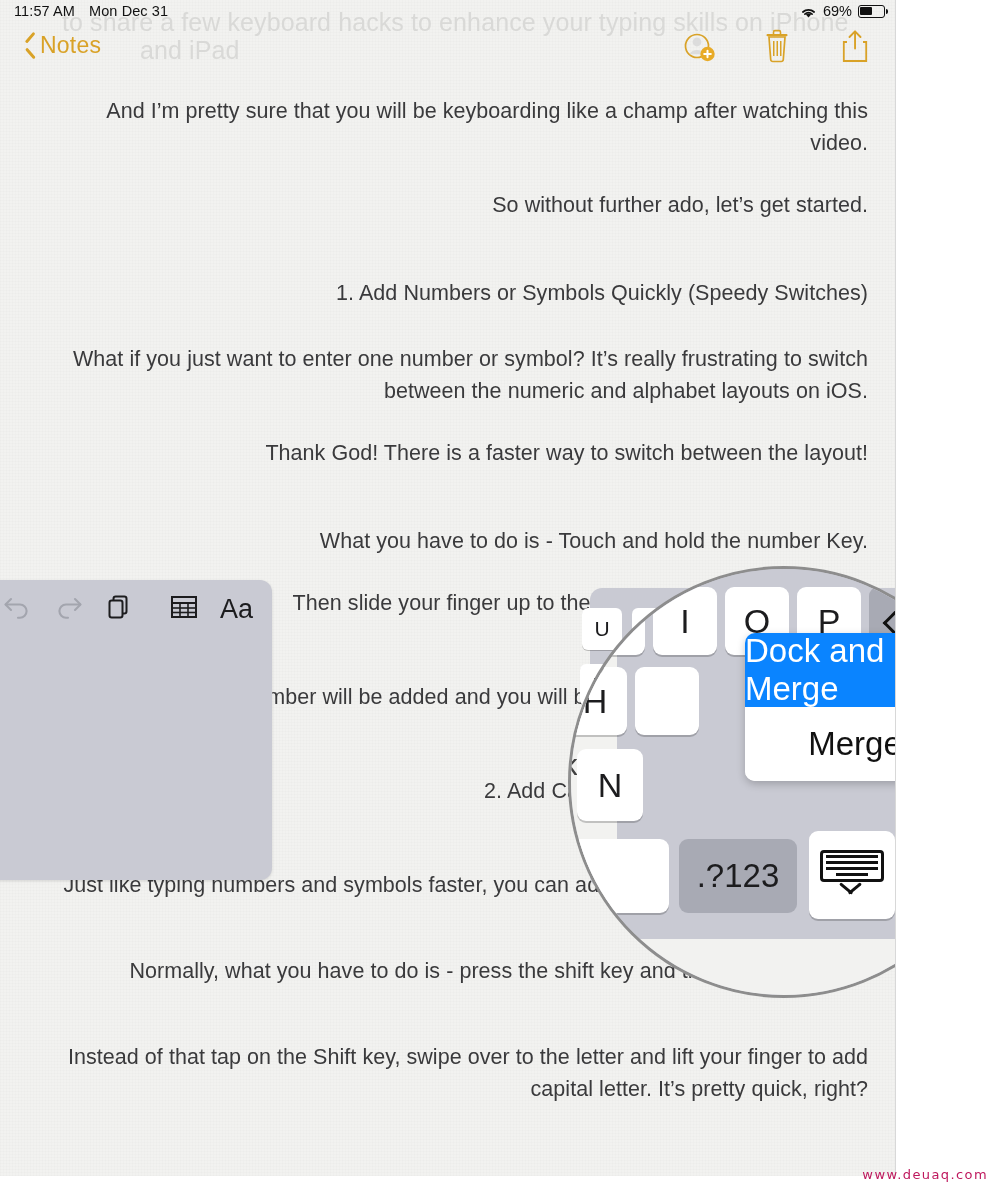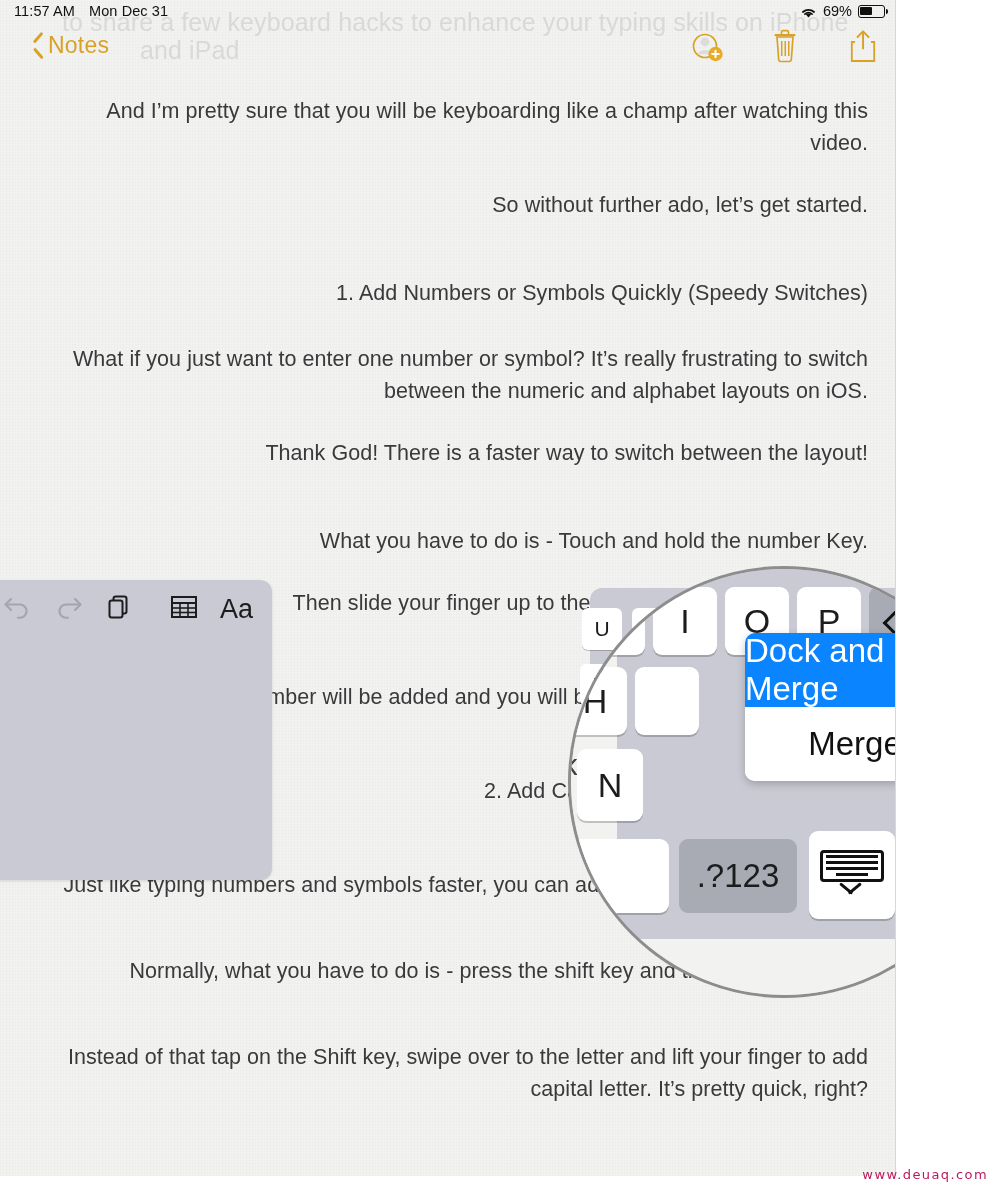--- a/index.html
+++ b/index.html
@@ -39,21 +39,21 @@
 
   
   .ghost{
     position:absolute;color:#d9d9d7;font-size:25px;
     white-space:nowrap;pointer-events:none;letter-spacing:.1px;
   }
   #ghost1{left:62px;top:8px;}
   #ghost2{left:140px;top:36px;}
 
   
-  #navbar{position:absolute;left:16px;top:28px;width:960px;height:45px;}
+  #navbar{position:absolute;left:8px;top:28px;width:960px;height:45px;}
   #back-btn{
     position:absolute;left:14px;top:4px;display:flex;align-items:center;gap:5px;
     color:#d9a227;cursor:pointer;
   }
   .chev{width:13px;height:22px;position:relative;flex:0 0 auto;}
   .chev::before,.chev::after{
     content:"";position:absolute;left:4px;width:12.5px;height:3.4px;background:#d9a227;border-radius:2px;
   }
   .chev::before{top:6.4px;transform:rotate(-49deg);transform-origin:left center;}
   .chev::after{top:12.0px;transform:rotate(49deg);transform-origin:left center;}

